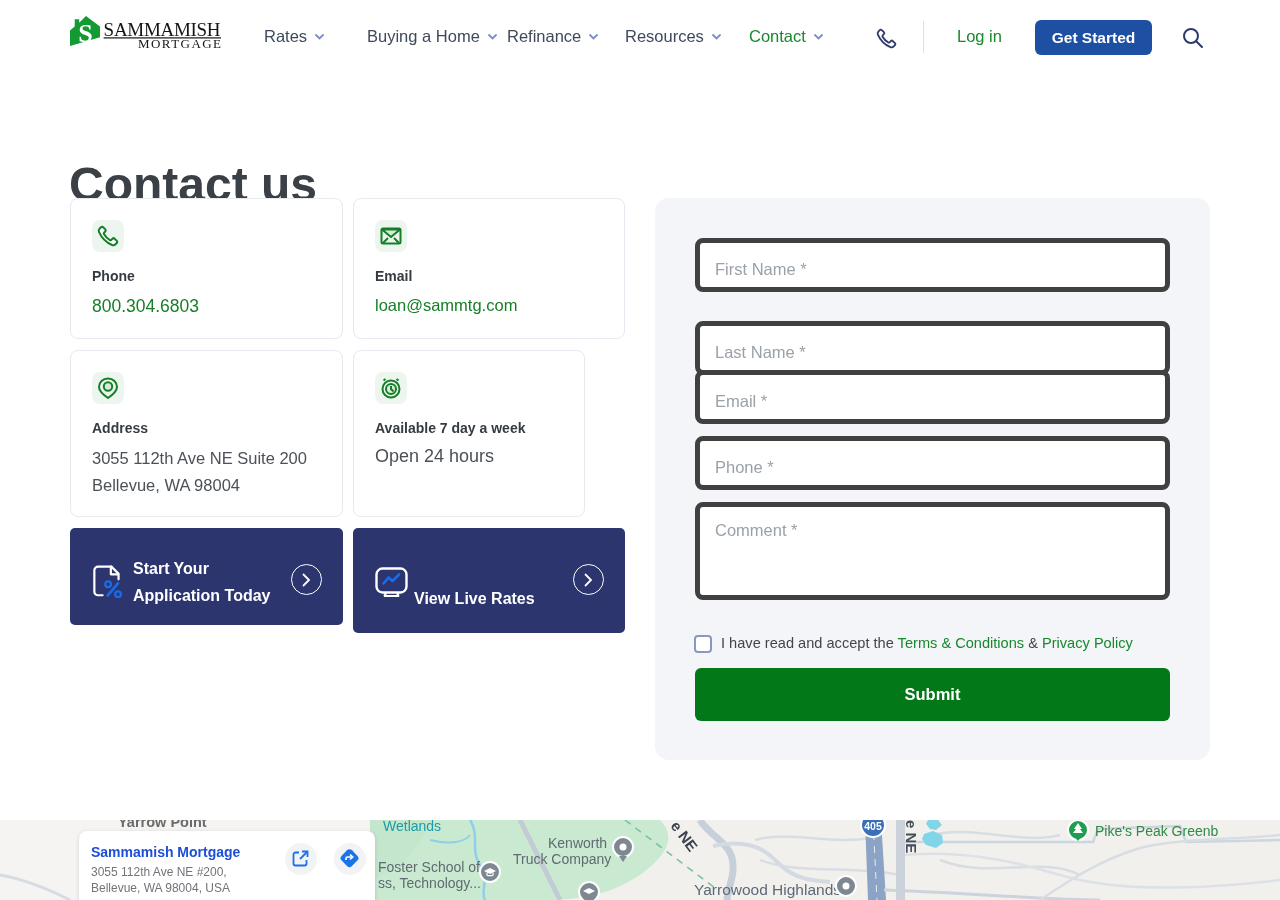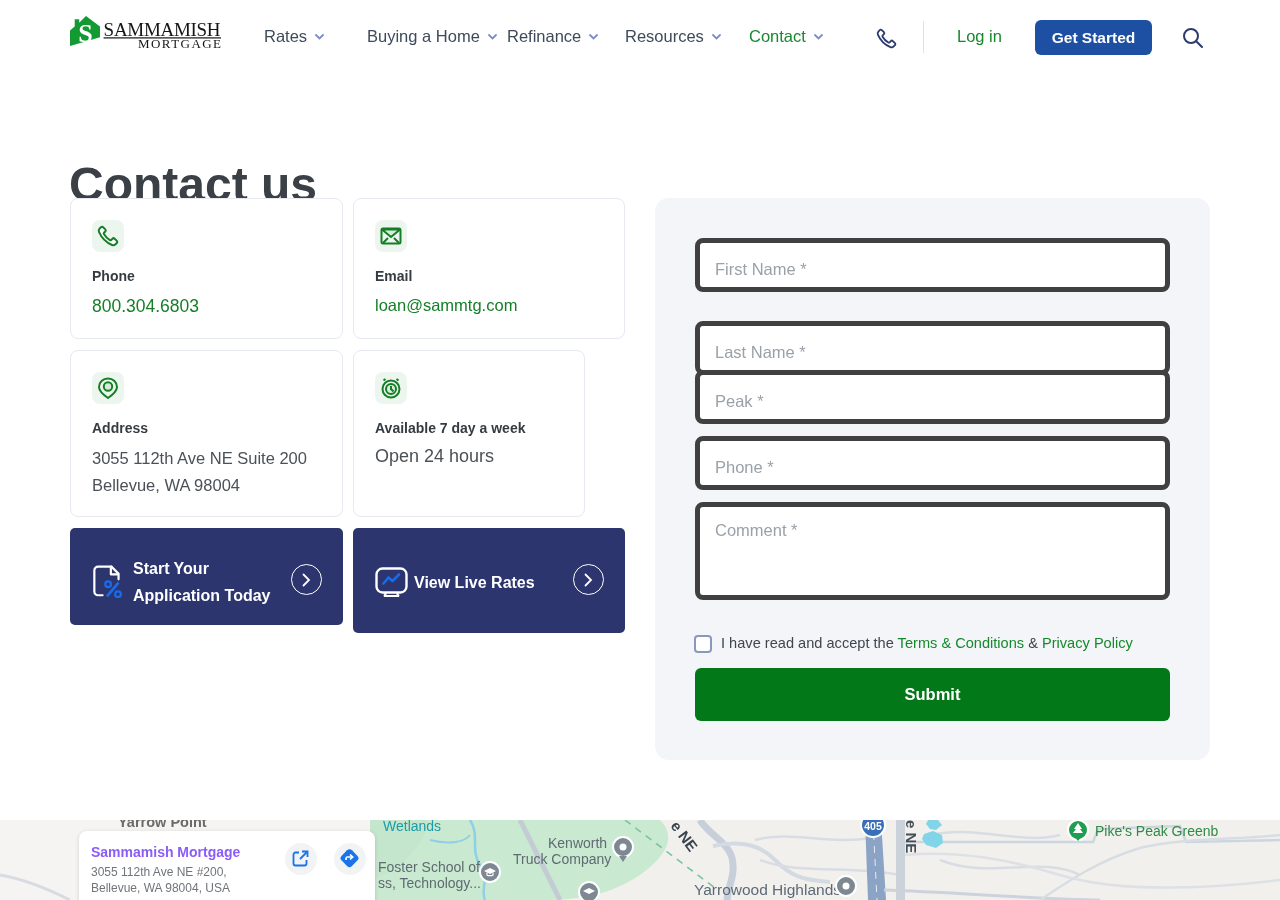--- a/index.html
+++ b/index.html
@@ -45,21 +45,21 @@
 #checkbox { position:absolute; left:0; top:1px; width:18px; height:18px; border:2px solid #8a97c0; border-radius:4px; background:#fff; }
 #checktext { position:absolute; left:27px; top:1px; width:500px; font-size:14.6px; color:#40464e; white-space:nowrap; }
 #checktext a { color:#17882c; text-decoration:none; }
 #submit { position:absolute; left:40px; top:470px; width:475px; height:53px; background:#037818; border-radius:6px;
   color:#fff; font-weight:bold; font-size:16.5px; text-align:center; line-height:53px; }
 
 
 #map { position:absolute; left:0; top:820px; width:1280px; height:80px; overflow:hidden; background:#f4f2ef; }
 #infocard { position:absolute; left:79px; top:10.5px; width:296px; height:80px; background:#fff; border-radius:8px;
   box-shadow:0 1px 4px rgba(0,0,0,0.15); }
-#infocard .t { position:absolute; left:12px; top:13.5px; font-size:14px; font-weight:bold; color:#8b5cf6; }
+#infocard .t { position:absolute; left:12px; top:13.5px; font-size:14px; font-weight:bold; color:#1d4ed8; }
 #infocard .a { position:absolute; left:12px; top:34.5px; font-size:12px; color:#70757a; line-height:15.5px; }
 .mapcirc { position:absolute; top:23px; width:32px; height:32px; border-radius:50%; background:#f1f3f4; }
 </style>
 </head>
 <body>
 
 <div id="header">
 
   <svg class="abs" style="left:70px; top:12px;" width="152" height="46" viewBox="0 0 152 46">
     <polygon points="0,34 0,18.5 4.7,14.6 4.7,7.3 9.2,7.3 9.2,10.8 16,4 30,14.5 30,25.3" fill="#149a32"></polygon>
@@ -161,32 +161,32 @@
       </svg>
     </div>
 </div>
 
 <div class="cta" style="left:353px; top:528px; width:272px; height:105px;">
   <svg class="abs" style="left:22px; top:39px;" width="33" height="30" viewBox="0 0 33 30">
     <rect x="1.5" y="1.5" width="30" height="24" rx="6" fill="none" stroke="#fff" stroke-width="2.4"></rect>
     <path d="M10 25.5 C11 27.5 10 28.5 9 29 H24 C23 28.5 22 27.5 23 25.5" fill="none" stroke="#fff" stroke-width="2.2"></path>
     <path d="M8.5 16.5 L13.5 10.5 L17.5 14 L24 7.5" fill="none" stroke="#1a6bea" stroke-width="2.6" stroke-linecap="round" stroke-linejoin="round"></path>
   </svg>
-  <div class="txt" style="left:61px; top:41px;">View Live Rates</div>
+  <div class="txt" style="left:61px; top:57px;">View Live Rates</div>
   <div class="circ" style="left:220px; top:36px;">
       <svg width="9" height="14" viewBox="0 0 9 14">
         <path d="M1.5 1.5 L7 7 L1.5 12.5" stroke="#fff" stroke-width="1.8" fill="none" stroke-linecap="round"></path>
       </svg>
     </div>
 </div>
 
 <div id="panel">
   <div class="field" style="top:40px;">First Name *</div>
   <div class="field" style="top:106px;margin-top:17px;">Last Name *</div>
-  <div class="field" style="top:172px;">Peak *</div>
+  <div class="field" style="top:172px;">Email *</div>
   <div class="field" style="top:238px;">Phone *</div>
   <div class="field" id="comment" style="top:304px;">Comment *</div>
   <div id="checkrow">
     <div id="checkbox"></div>
     <div id="checktext">I have read and accept the <a>Terms &amp; Conditions</a> &amp; <a>Privacy Policy</a></div>
   </div>
   <div id="submit">Submit</div>
 </div>
 
 <div id="map">

